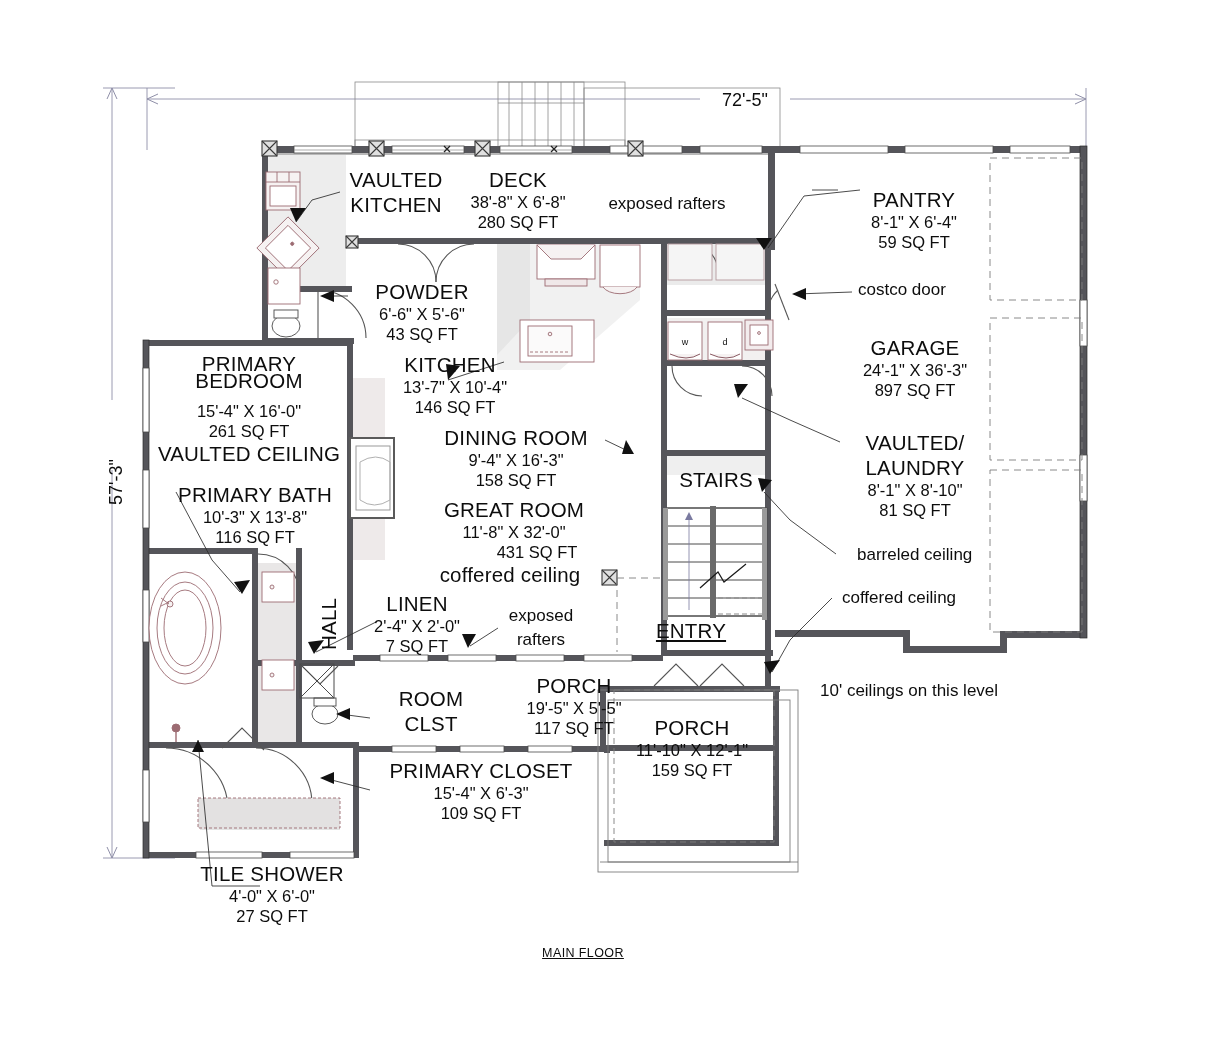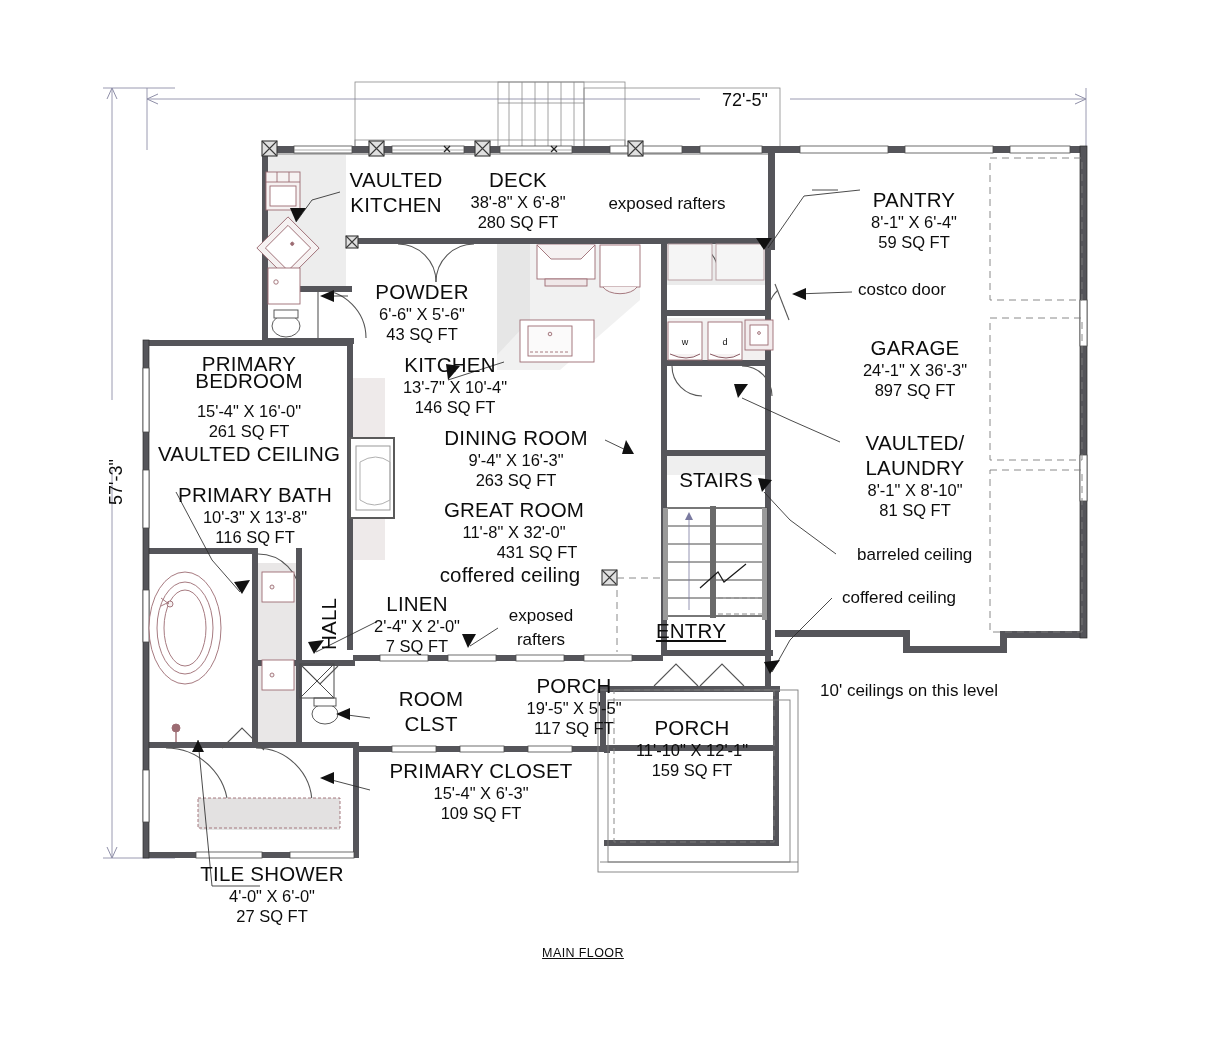--- a/index.html
+++ b/index.html
@@ -435,21 +435,21 @@
 <div class="lbl rm-dim ctr" style="left:455px;top:398px;">146 SQ FT</div>
 
 <div class="lbl rm-name ctr" style="left:249px;top:352px;">PRIMARY</div>
 <div class="lbl rm-name ctr" style="left:249px;top:369px;">BEDROOM</div>
 <div class="lbl rm-dim ctr" style="left:249px;top:402px;">15'-4" X 16'-0"</div>
 <div class="lbl rm-dim ctr" style="left:249px;top:422px;">261 SQ FT</div>
 <div class="lbl rm-name ctr" style="left:249px;top:442px;">VAULTED CEILING</div>
 
 <div class="lbl rm-name ctr" style="left:516px;top:426px;">DINING ROOM</div>
 <div class="lbl rm-dim ctr" style="left:516px;top:451px;">9'-4" X 16'-3"</div>
-<div class="lbl rm-dim ctr" style="left:516px;top:471px;">263 SQ FT</div>
+<div class="lbl rm-dim ctr" style="left:516px;top:471px;">158 SQ FT</div>
 
 <div class="lbl rm-name ctr" style="left:915px;top:431px;">VAULTED/</div>
 <div class="lbl rm-name ctr" style="left:915px;top:456px;">LAUNDRY</div>
 <div class="lbl rm-dim ctr" style="left:915px;top:481px;">8'-1" X 8'-10"</div>
 <div class="lbl rm-dim ctr" style="left:915px;top:501px;">81 SQ FT</div>
 
 <div class="lbl rm-name ctr" style="left:255px;top:483px;">PRIMARY BATH</div>
 <div class="lbl rm-dim ctr" style="left:255px;top:508px;">10'-3" X 13'-8"</div>
 <div class="lbl rm-dim ctr" style="left:255px;top:528px;">116 SQ FT</div>
 

